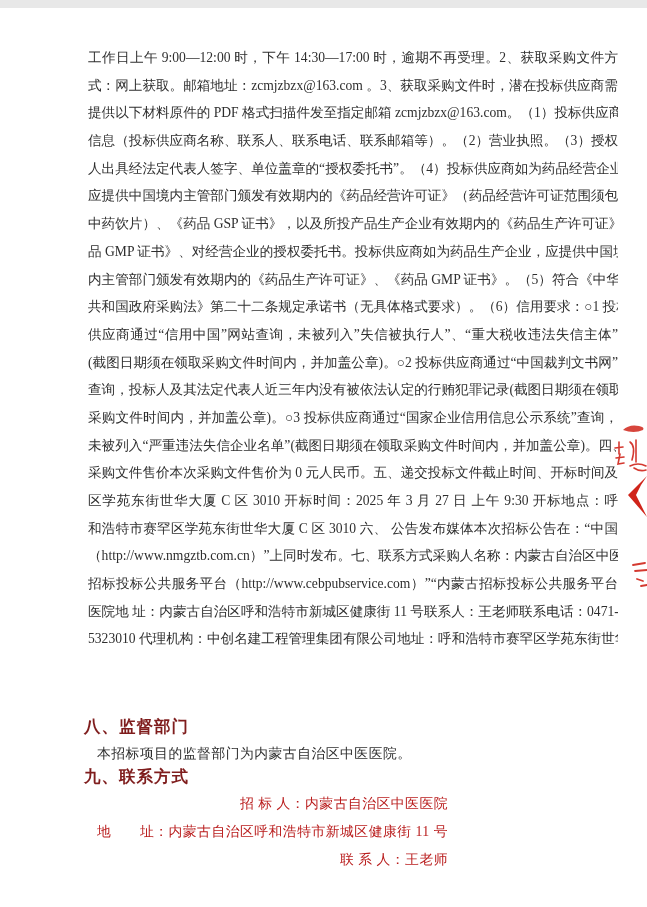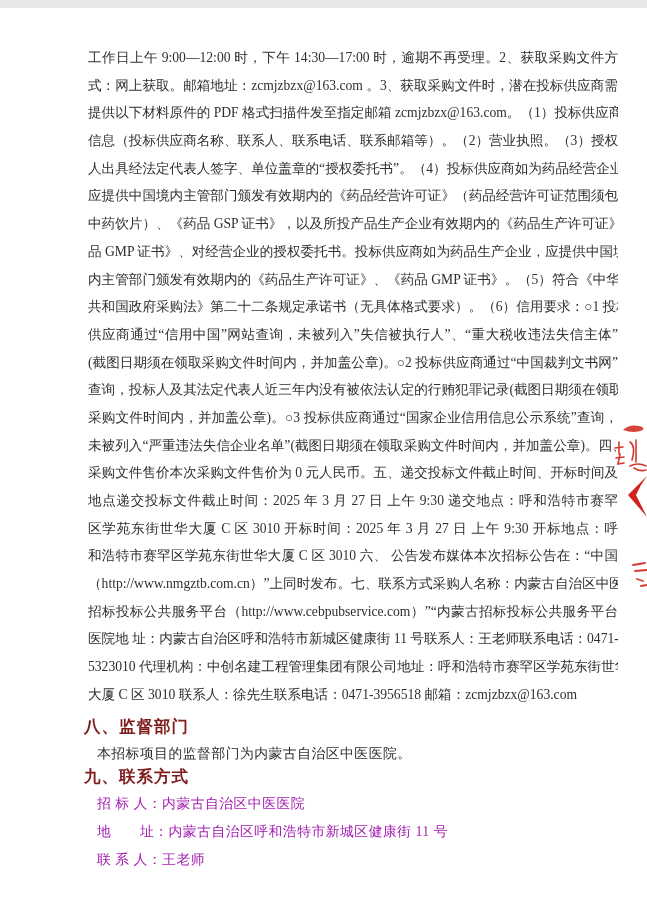--- a/index.html
+++ b/index.html
@@ -19,21 +19,21 @@
   .sec-heading{
     position:absolute;left:84px;
     font-family:"Liberation Sans","DejaVu Sans",sans-serif;
     font-weight:bold;font-size:16.5px;color:#7f1d1d;letter-spacing:1px;
   }
   .sec-para{
     position:absolute;left:97px;font-size:13.8px;color:#2e2e2e;letter-spacing:0.5px;
   }
   .contacts{position:absolute;left:97px;top:782px;}
   .contact-line{
-    height:28px;line-height:28px;font-size:13.8px;color:#a21caf;letter-spacing:0.5px;
+    height:28px;line-height:28px;font-size:13.8px;color:#b91c1c;letter-spacing:0.5px;text-align:right;
   }
   .seal-fragments{position:absolute;left:606px;top:408px;width:41px;height:180px;pointer-events:none;}
 </style>
 </head>
 <body>
 
 <div class="page">
 
   <div class="body-text">
     <div class="jline">工作日上午 9:00—12:00 时，下午 14:30—17:00 时，逾期不再受理。2、获取采购文件方</div>
@@ -45,28 +45,26 @@
     <div class="jline">中药饮片）、《药品 GSP 证书》，以及所投产品生产企业有效期内的《药品生产许可证》、《药</div>
     <div class="jline">品 GMP 证书》、对经营企业的授权委托书。投标供应商如为药品生产企业，应提供中国境</div>
     <div class="jline">内主管部门颁发有效期内的《药品生产许可证》、《药品 GMP 证书》。（5）符合《中华人民</div>
     <div class="jline">共和国政府采购法》第二十二条规定承诺书（无具体格式要求）。（6）信用要求：○1 投标</div>
     <div class="jline">供应商通过“信用中国”网站查询，未被列入”失信被执行人”、“重大税收违法失信主体”</div>
     <div class="jline">(截图日期须在领取采购文件时间内，并加盖公章)。○2 投标供应商通过“中国裁判文书网”</div>
     <div class="jline">查询，投标人及其法定代表人近三年内没有被依法认定的行贿犯罪记录(截图日期须在领取</div>
     <div class="jline">采购文件时间内，并加盖公章)。○3 投标供应商通过“国家企业信用信息公示系统”查询，</div>
     <div class="jline">未被列入“严重违法失信企业名单”(截图日期须在领取采购文件时间内，并加盖公章)。四、</div>
     <div class="jline">采购文件售价本次采购文件售价为 0 元人民币。五、递交投标文件截止时间、开标时间及</div>
-    <div class="jline">地点递交投标文件截止时间：2025 年 3 月 27 日 上午 9:30 递交地点：呼和浩特市赛罕</div>
     <div class="jline">区学苑东街世华大厦 C 区 3010 开标时间：2025 年 3 月 27 日 上午 9:30 开标地点：呼</div>
     <div class="jline">和浩特市赛罕区学苑东街世华大厦 C 区 3010 六、 公告发布媒体本次招标公告在：“中国</div>
     <div class="jline">（http://www.nmgztb.com.cn）”上同时发布。七、联系方式采购人名称：内蒙古自治区中医</div>
     <div class="jline">招标投标公共服务平台（http://www.cebpubservice.com）”“内蒙古招标投标公共服务平台</div>
     <div class="jline">医院地 址：内蒙古自治区呼和浩特市新城区健康街 11 号联系人：王老师联系电话：0471-</div>
     <div class="jline">5323010 代理机构：中创名建工程管理集团有限公司地址：呼和浩特市赛罕区学苑东街世华</div>
-    <div class="jline last">大厦 C 区 3010 联系人：徐先生联系电话：0471-3956518 邮箱：zcmjzbzx@163.com</div>
   </div>
 
   <div class="sec-heading" style="top:708px;">八、监督部门</div>
   <div class="sec-para" style="top:737px;">本招标项目的监督部门为内蒙古自治区中医医院。</div>
 
   <div class="sec-heading" style="top:758px;">九、联系方式</div>
 
   <div class="contacts">
     <div class="contact-line">招 标 人：内蒙古自治区中医医院</div>
     <div class="contact-line">地　　址：内蒙古自治区呼和浩特市新城区健康街 11 号</div>

